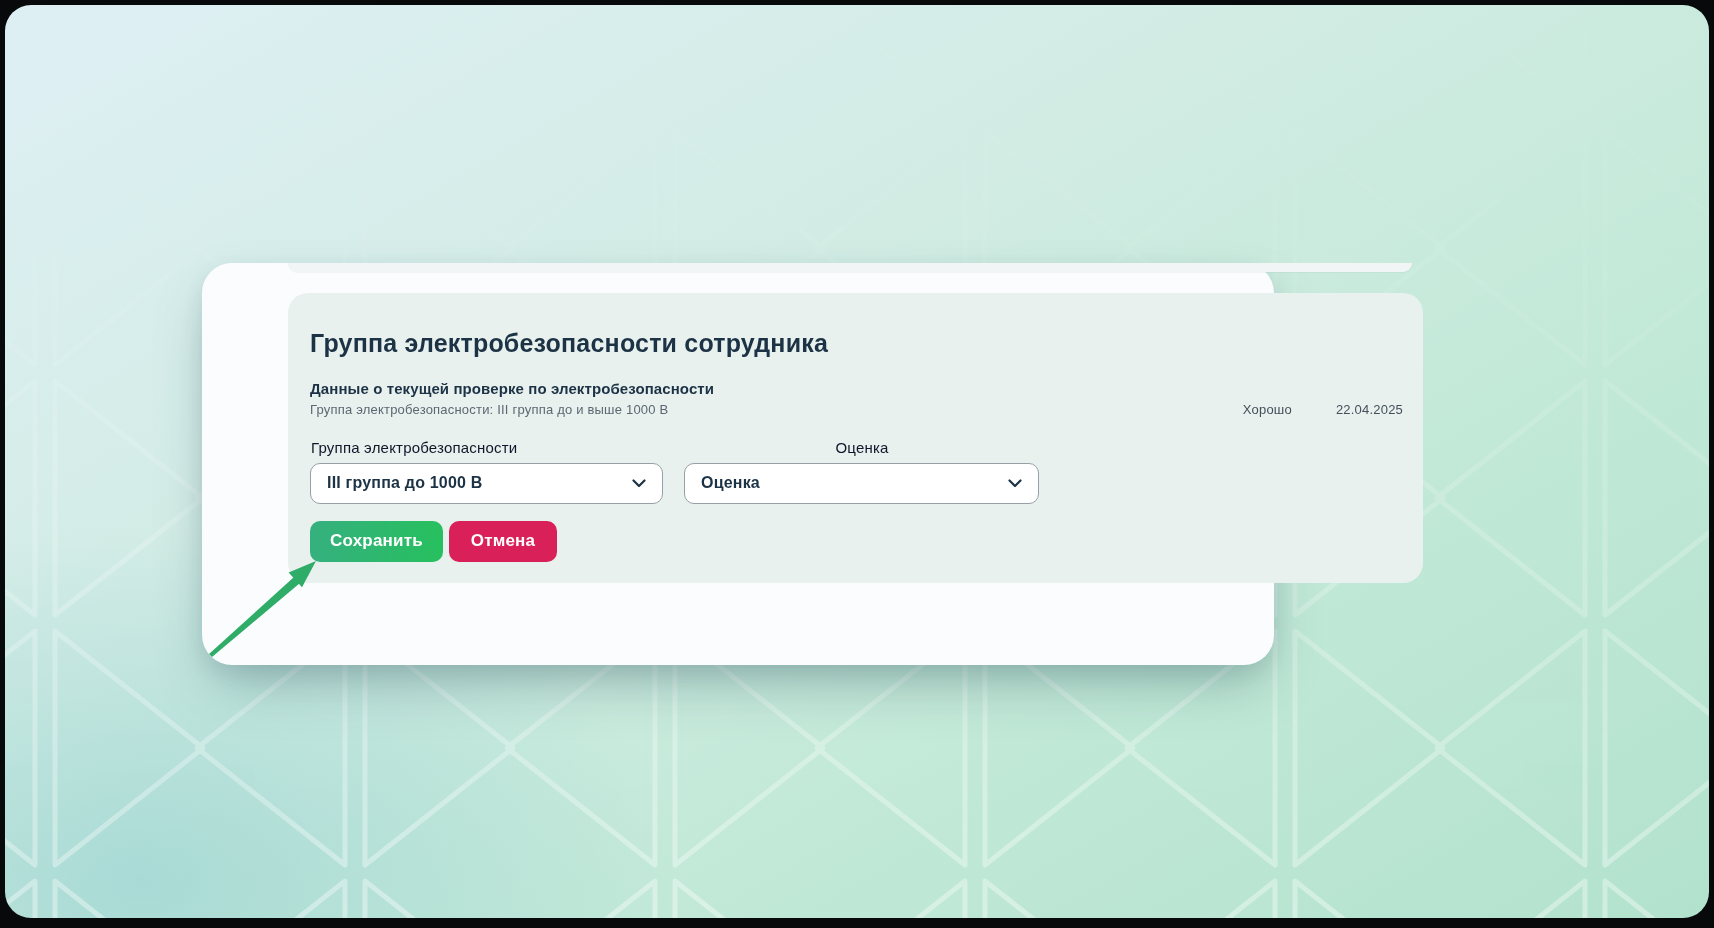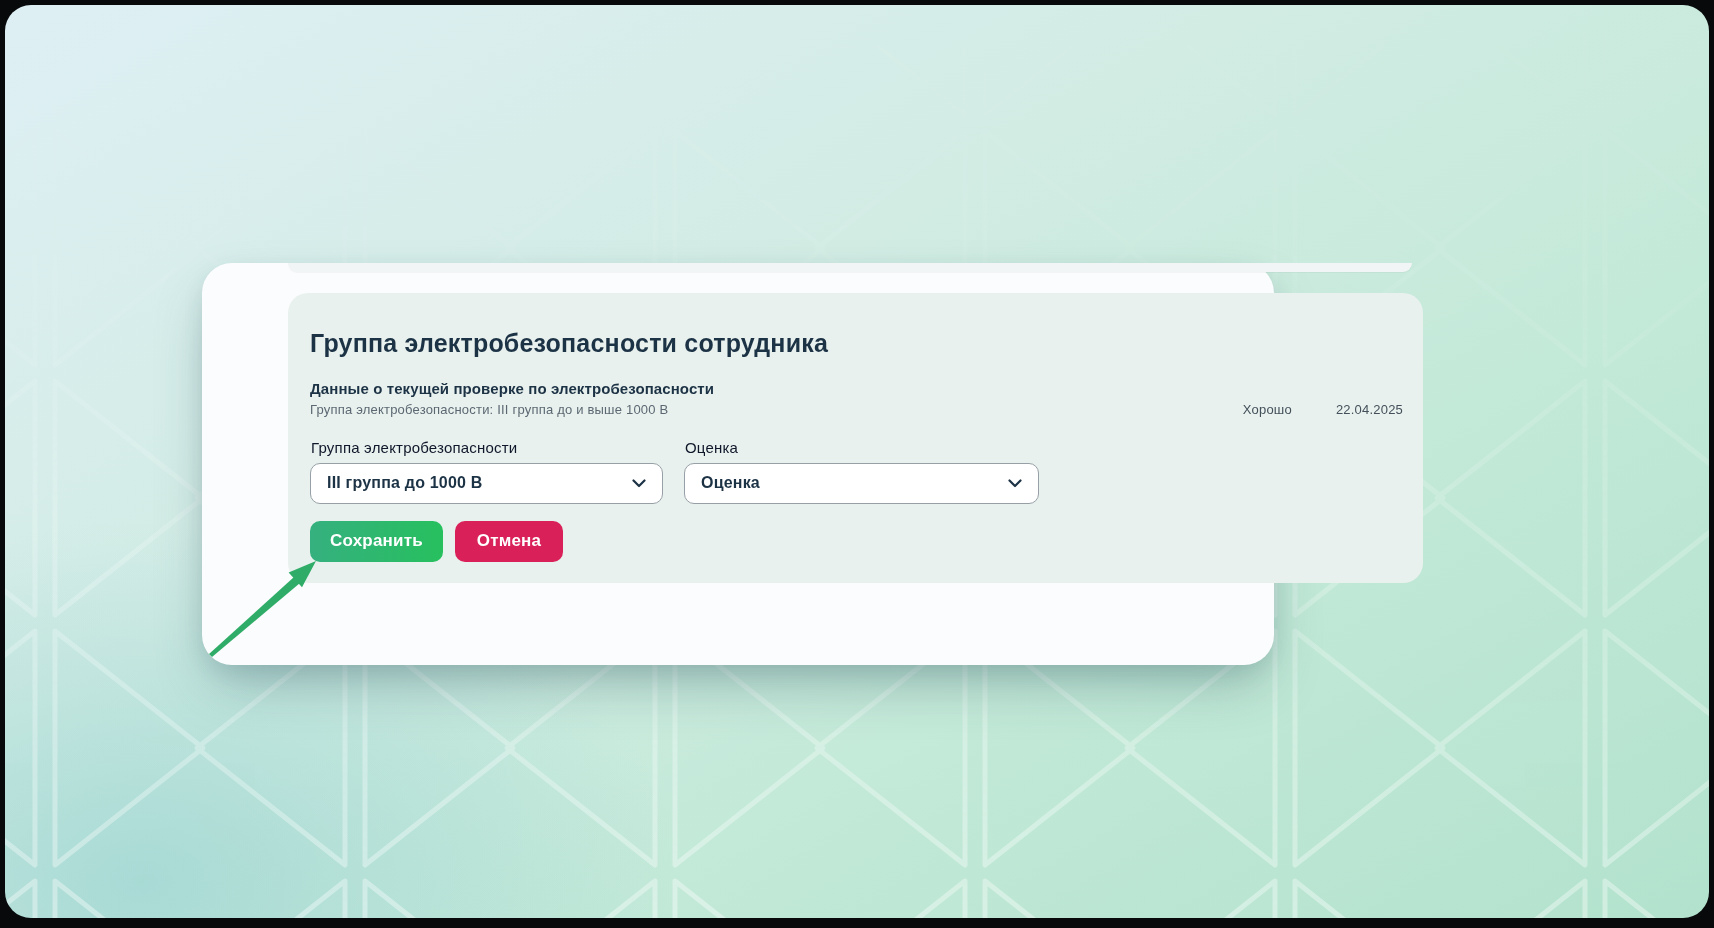--- a/index.html
+++ b/index.html
@@ -45,34 +45,34 @@
     display:flex;justify-content:space-between;align-items:flex-start;
     font-size:13px;color:#5b6872;letter-spacing:.2px;
   }
   .summary-right{display:flex;gap:44px;color:#43505a;}
   .fields-row{display:flex;margin-top:22px;}
   .field{display:block;}
   .field-label{
     display:block;font-size:15px;color:#0f172a;margin:0 0 7px 1px;letter-spacing:.2px;
   }
   .f1{width:353px;margin-right:21px;}
-  .f2{width:355px;margin-right:24px;}
+  .f2{width:355px;margin-right:24px;text-align:center;}
   .f3{width:341px;}
   .control{
     height:41px;border:1px solid #97a0a6;border-radius:10px;background:#ffffff;
     box-sizing:border-box;display:flex;align-items:center;justify-content:space-between;
     padding:0 16px;font-size:16px;font-weight:600;color:#1c3245;letter-spacing:.2px;
     cursor:pointer;
   }
   input.control{
     width:100%;font-weight:700;cursor:text;outline:none;
     font-family:"Liberation Sans","DejaVu Sans",sans-serif;
   }
   .chev{flex:0 0 auto;margin-left:10px;display:flex;}
-  .actions{margin-top:17px;display:flex;gap:12px;}
+  .actions{margin-top:17px;display:flex;gap:6px;}
   .btn{
     height:41px;border:none;border-radius:10px;color:#ffffff;
     font-size:17px;font-weight:700;letter-spacing:.2px;cursor:pointer;
     font-family:"Liberation Sans","DejaVu Sans",sans-serif;
     display:flex;align-items:center;justify-content:center;
   }
   .btn-save{min-width:133px;background:linear-gradient(90deg,#35b07f 0%,#27c05e 100%);}
   .btn-cancel{min-width:108px;background:#d92058;}
   .arrow{position:absolute;left:195px;top:545px;width:130px;height:118px;pointer-events:none;}
 </style>

